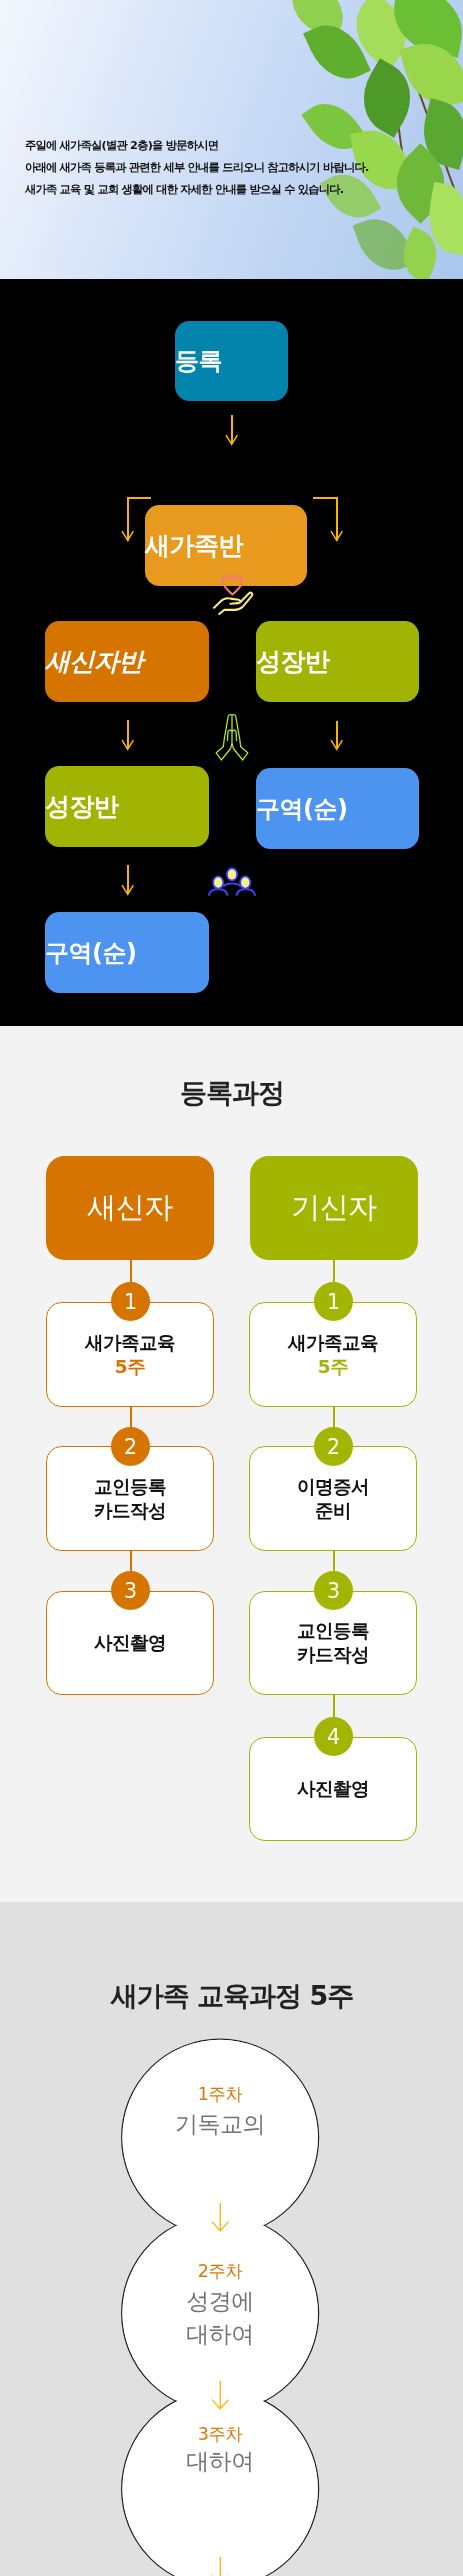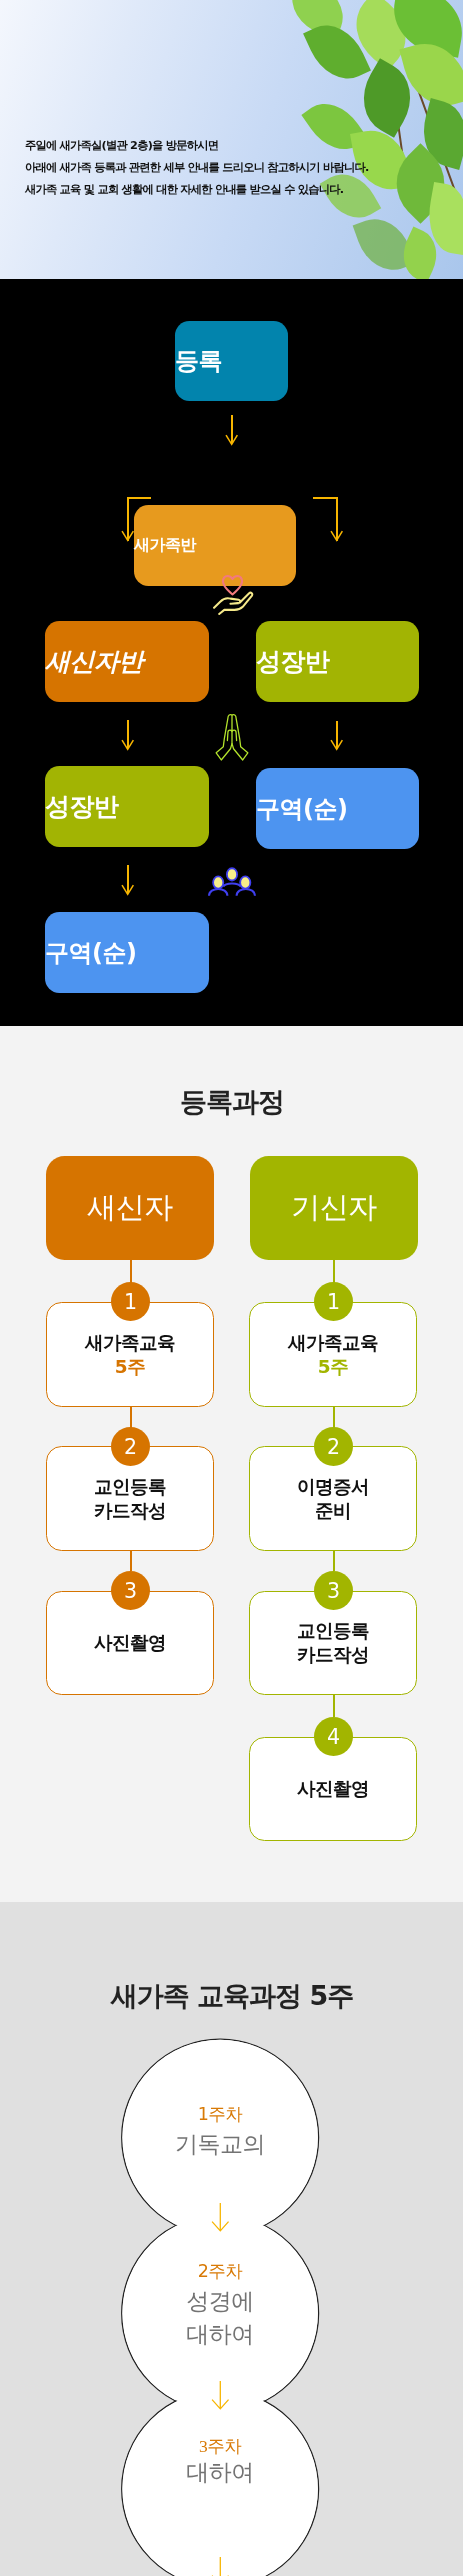--- a/index.html
+++ b/index.html
@@ -97,21 +97,21 @@
     <span>등록</span>
   </div>
 
   <div>
     <div class="vline" style="left:231px;top:136px;height:28px;"></div>
     <svg class="ahead" style="left:225px;top:154px;" viewBox="0 0 26 26">
         <polyline points="2,4 13,22 24,4" fill="none" stroke="#f7b500" stroke-width="3"></polyline>
       </svg>
   </div>
 
-  <div class="fbox" style="left:134px;top:178px;width:162px;height:81px;background:#e79a1e;font-size:16px;margin-top:48px;">
+  <div class="fbox" style="left:145px;top:178px;width:162px;height:81px;background:#e79a1e;font-size:25px;margin-top:48px;">
     <span>새가족반</span>
   </div>
 
   <div>
     <div class="hline" style="left:127px;top:218px;width:24px;"></div>
     <div class="vline" style="left:127px;top:218px;height:44px;"></div>
     <svg class="ahead" style="left:121px;top:250px;" viewBox="0 0 26 26">
         <polyline points="2,4 13,22 24,4" fill="none" stroke="#f7b500" stroke-width="3"></polyline>
       </svg>
   </div>
@@ -179,21 +179,21 @@
       <path d="M56 62 C 56 44, 92 44, 92 62"></path>
     </g>
   </svg>
 
   <div class="fbox" style="left:45px;top:633px;width:164px;height:81px;background:#4d94f0;font-size:24px;">
     <span>구역(순)</span>
   </div>
 </section>
 
 <section class="reg">
-  <h2 class="sec-title" style="top:49px;margin-top:9px;">등록과정</h2>
+  <h2 class="sec-title" style="top:49px;">등록과정</h2>
 
   <div>
     <div class="cat" style="left:46px;top:130px;background:#d67400;">
       <span>새신자</span>
     </div>
     <div class="conn" style="left:130px;top:234px;height:23px;background:#d67400;"></div>
     <div class="step-num" style="left:111px;top:256px;background:#d67400;">
       <span>1</span>
       </div>
     <div class="step-card" style="left:46px;top:276px;height:105px;border-color:#d67400;">
@@ -269,38 +269,38 @@
 
     <g fill="#fff" stroke="none">
       <circle cx="427" cy="457" r="189.5"></circle>
       <circle cx="427" cy="798" r="189.5"></circle>
       <circle cx="427" cy="1139" r="189.5"></circle>
       <circle cx="427" cy="1480" r="189.5"></circle>
       <circle cx="427" cy="1821" r="189.5"></circle>
     </g>
   </svg>
 
-  <div class="week-block" style="top:181px;margin-top:20px;">
+  <div class="week-block" style="top:181px;">
     <div class="week-label">1주차</div>
     <div class="week-title">기독교의</div>
   </div>
   <svg class="week-arrow" style="top:300px;" viewBox="0 0 40 60">
       <path d="M20 2 L20 55 M4 38 L20 56 L36 38" fill="none" stroke="#f7b500" stroke-width="2.5"></path>
     </svg>
 
   <div class="week-block" style="top:358px;">
     <div class="week-label">2주차</div>
     <div class="week-title">성경에</div>
     <div class="week-title" style="margin-top:-3.1px;">대하여</div>
   </div>
   <svg class="week-arrow" style="top:478px;" viewBox="0 0 40 60">
       <path d="M20 2 L20 55 M4 38 L20 56 L36 38" fill="none" stroke="#f7b500" stroke-width="2.5"></path>
     </svg>
 
-  <div class="week-block" style="top:533px;font-family:Liberation Serif, serif;">
+  <div class="week-block" style="top:521px;">
     <div class="week-label">3주차</div>
     <div class="week-title" style="margin-top:-3.1px;">대하여</div>
   </div>
   <svg class="week-arrow" style="top:654px;" viewBox="0 0 40 60">
       <path d="M20 2 L20 55 M4 38 L20 56 L36 38" fill="none" stroke="#f7b500" stroke-width="2.5"></path>
     </svg>
 
 </section>
 
 

